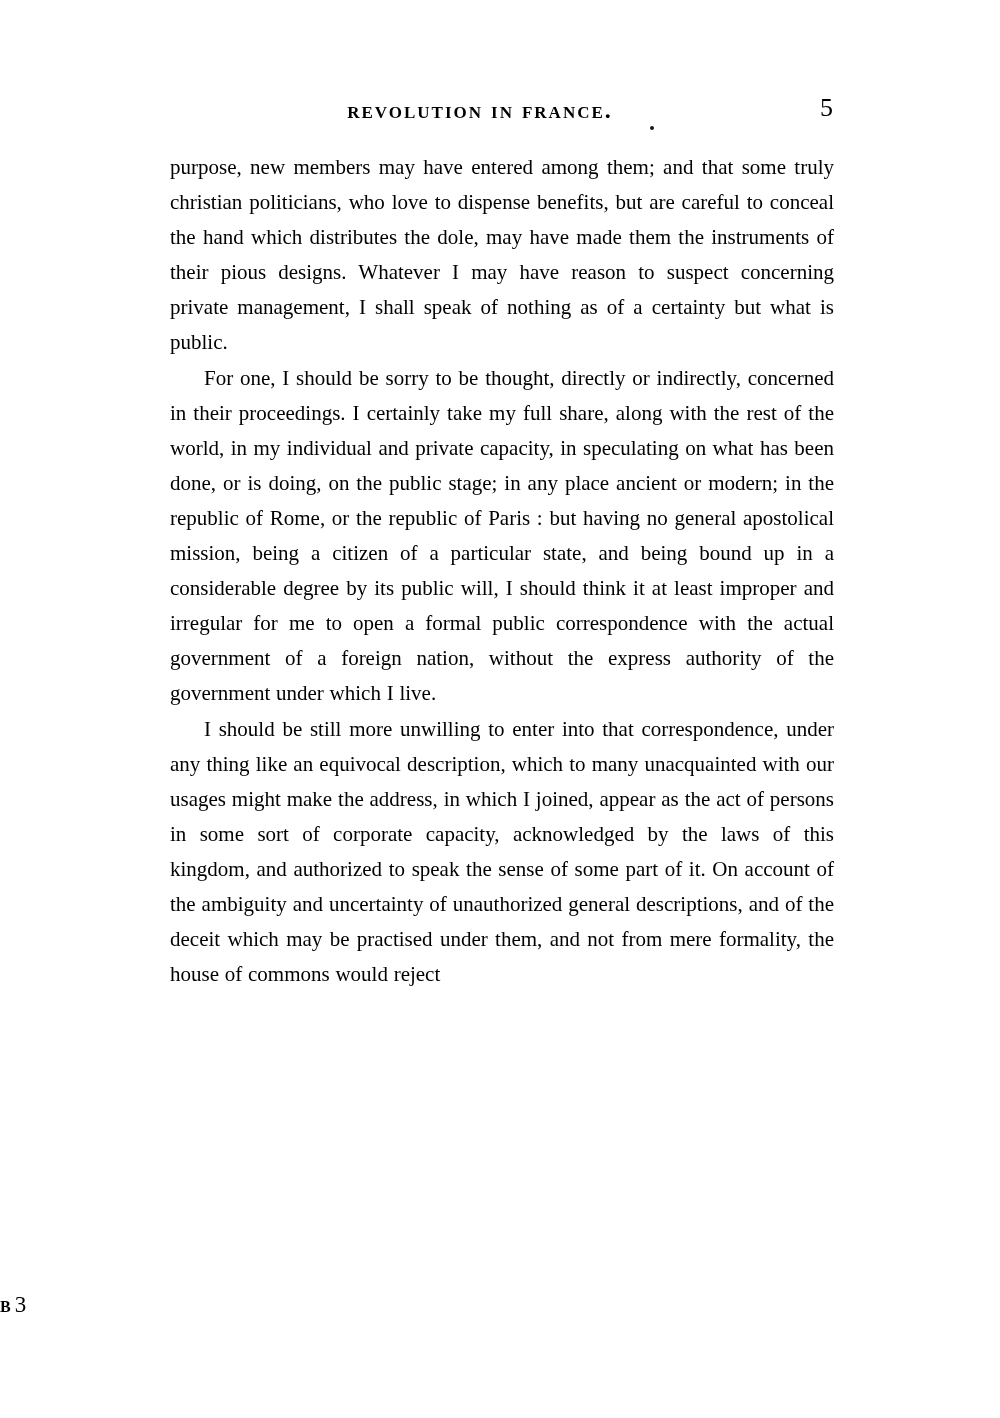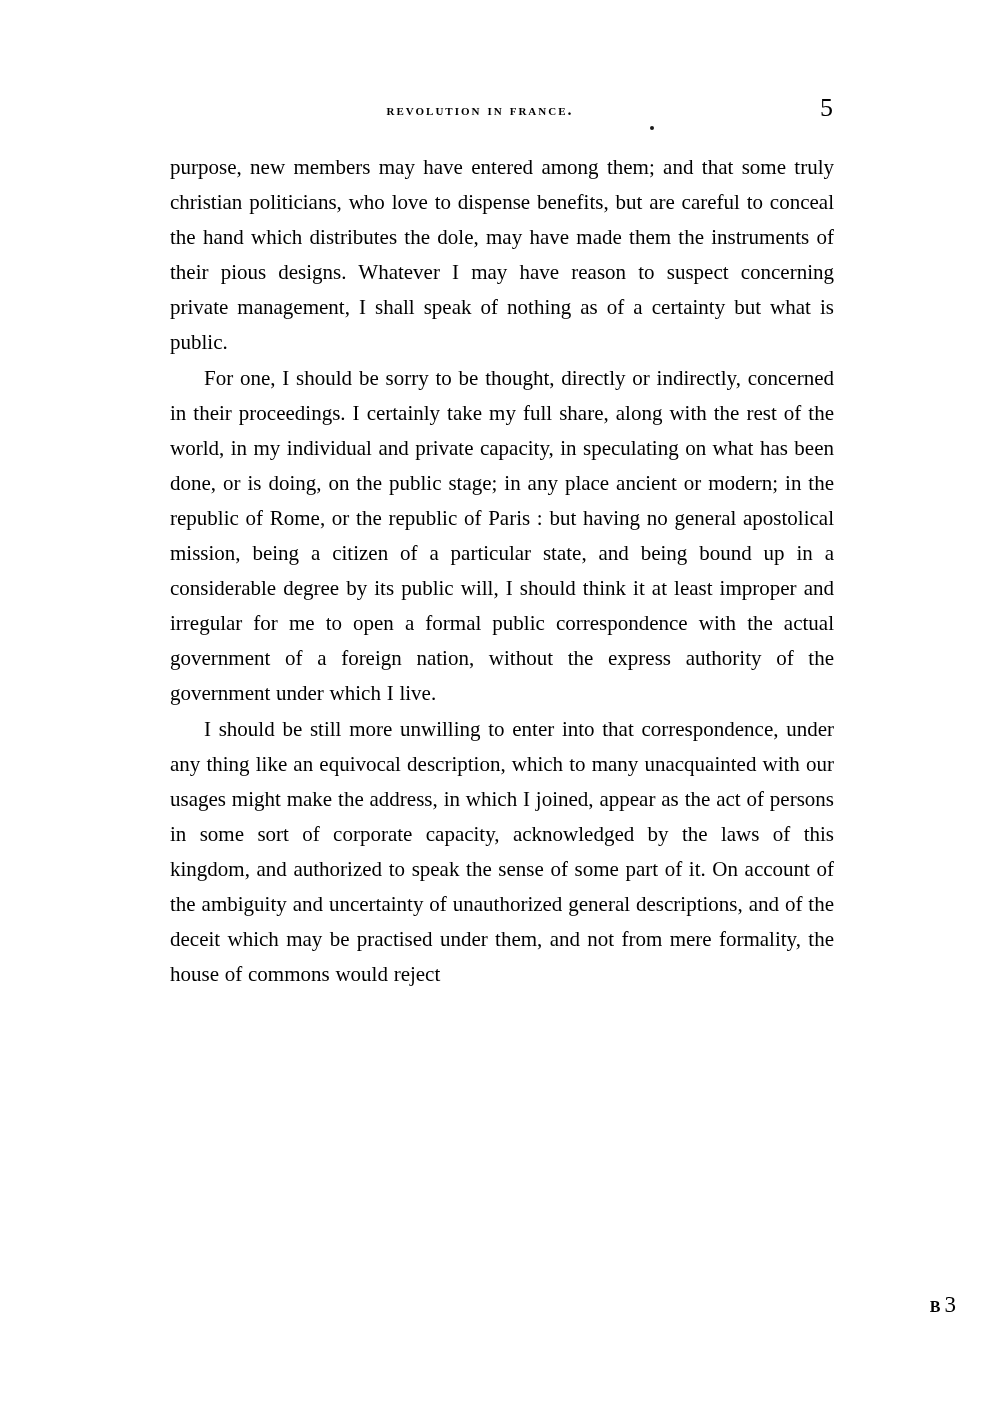--- a/index.html
+++ b/index.html
@@ -25,21 +25,21 @@
     top: 96px;
     width: 663px;
     height: 28px;
   }
   .head-title {
     position: absolute;
     left: 0;
     top: 0;
     width: 620px;
     text-align: center;
-    font-size: 16px;
+    font-size: 24px;
     font-weight: 700;
     letter-spacing: 2.0px;
     font-variant: small-caps;
     text-transform: lowercase;
     line-height: 28px;
     white-space: nowrap;
   }
   .head-folio {
     position: absolute;
     right: 0;
@@ -80,26 +80,25 @@
   p.para.first {
     text-indent: 0;
   }
 
   
   .signature {
     position: absolute;
     left: 0;
     top: 1292px;
     width: 1000px;
-    text-align: right;
+    text-align: left;
     padding-right: 40px;
     box-sizing: border-box;
     font-size: 23px;
     letter-spacing: 4px;
-    padding-left: 42px;
   }
   .sig-letter {
     font-variant: small-caps;
     text-transform: lowercase;
     font-weight: 700;
   }
 </style>
 </head>
 <body>
 

